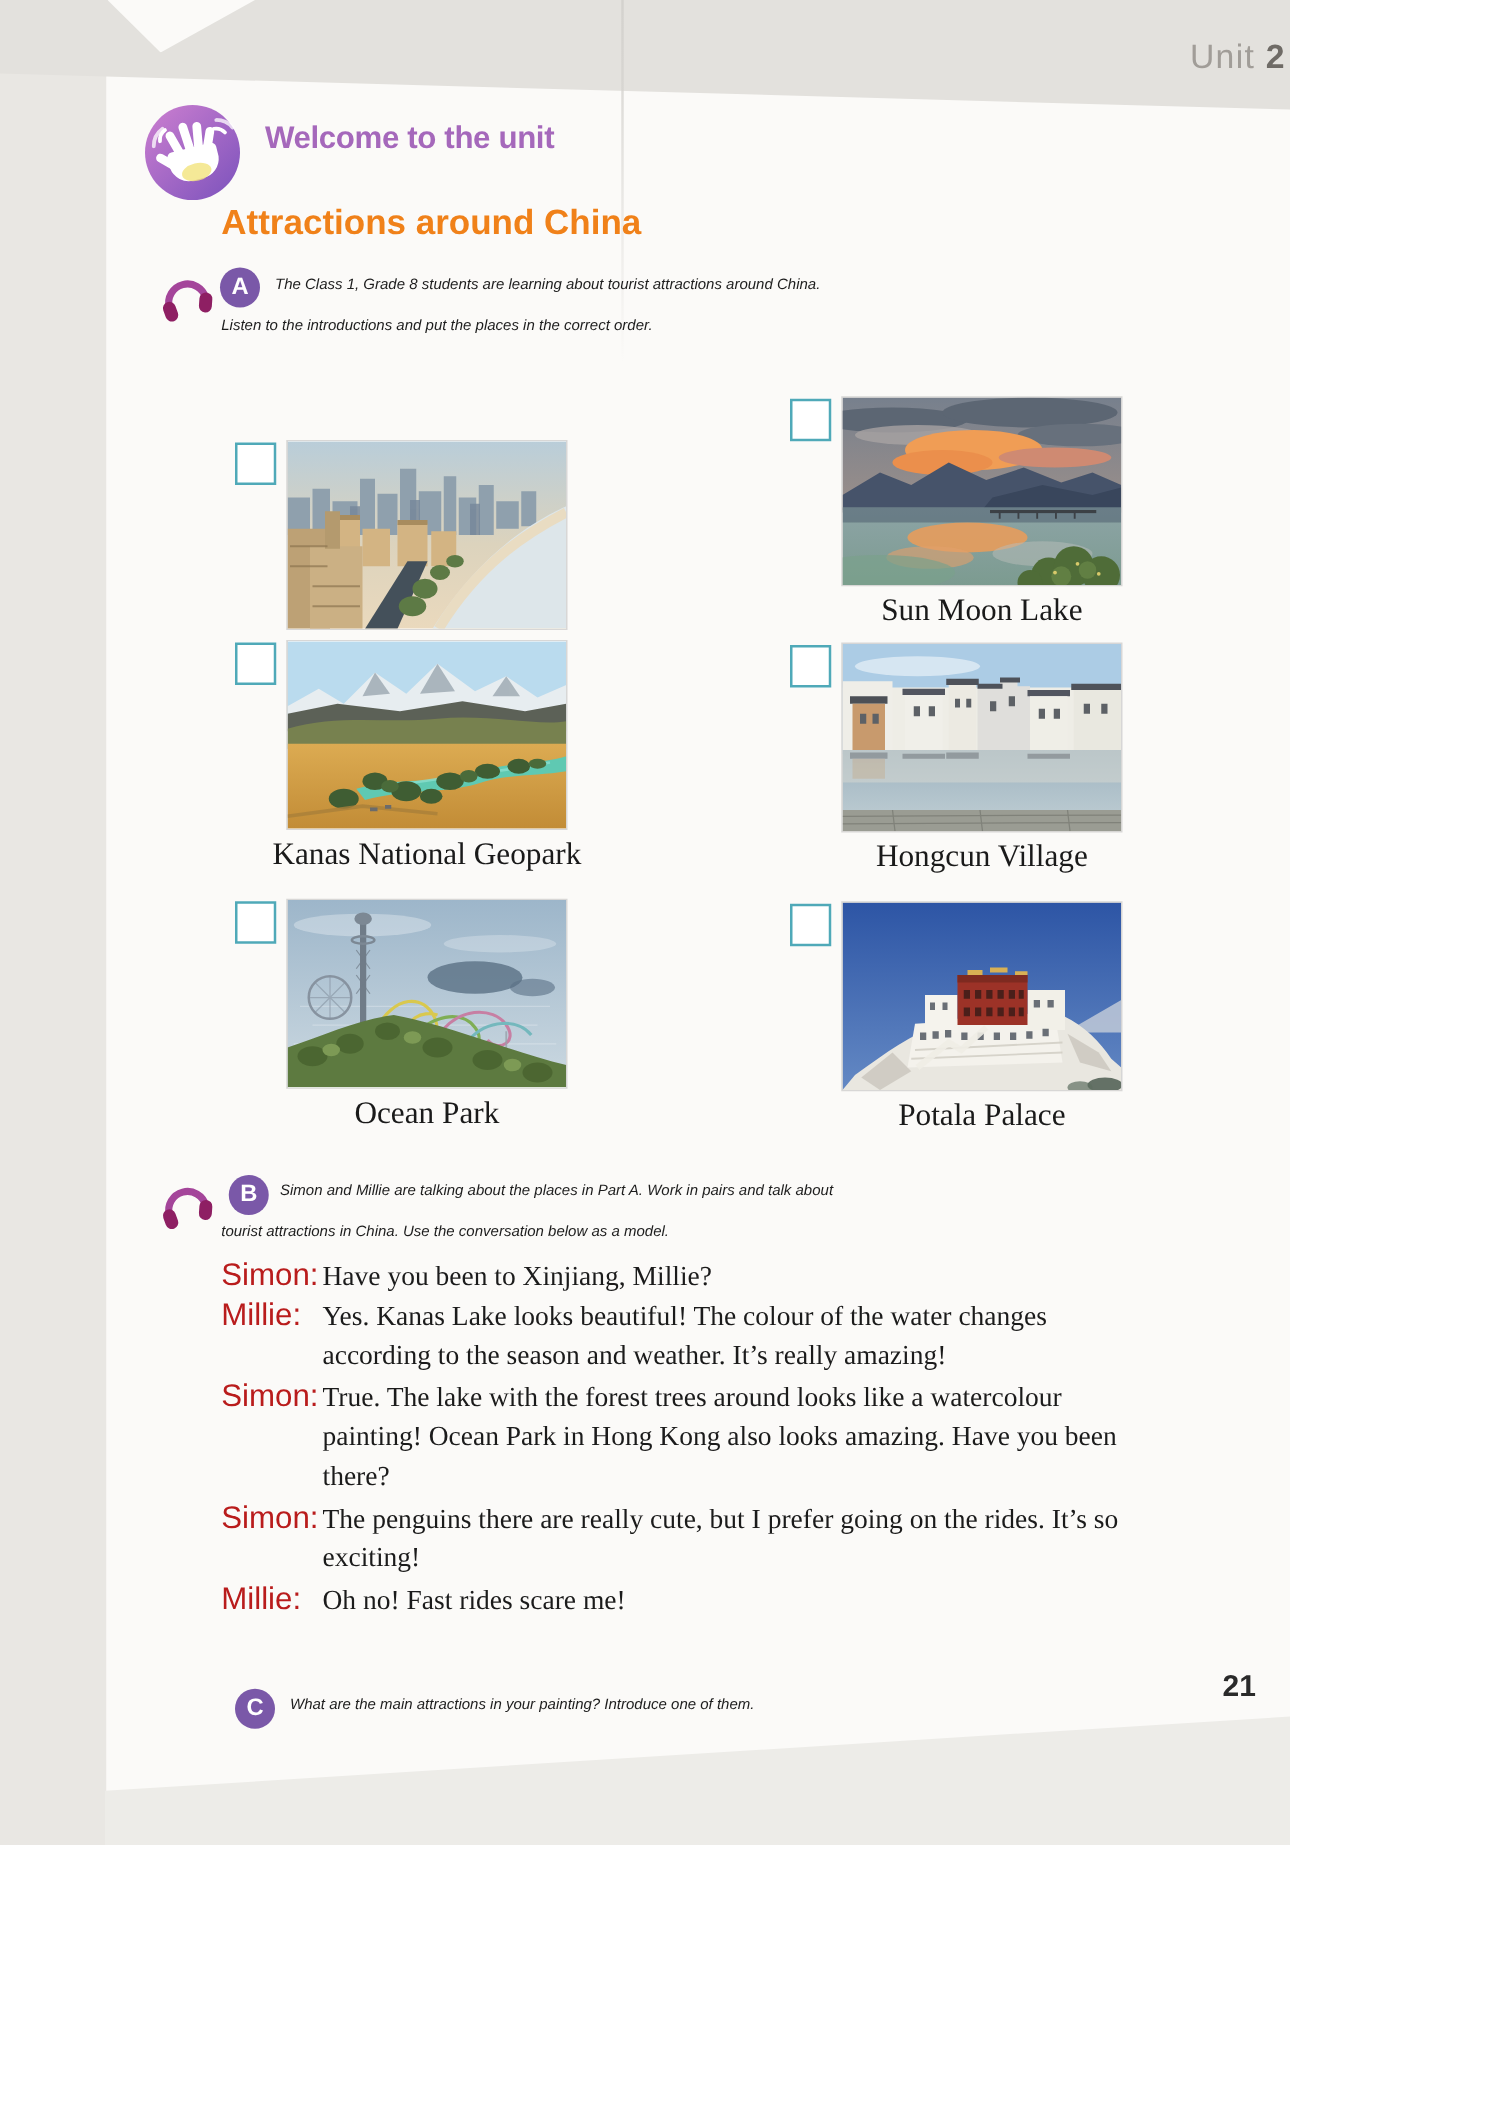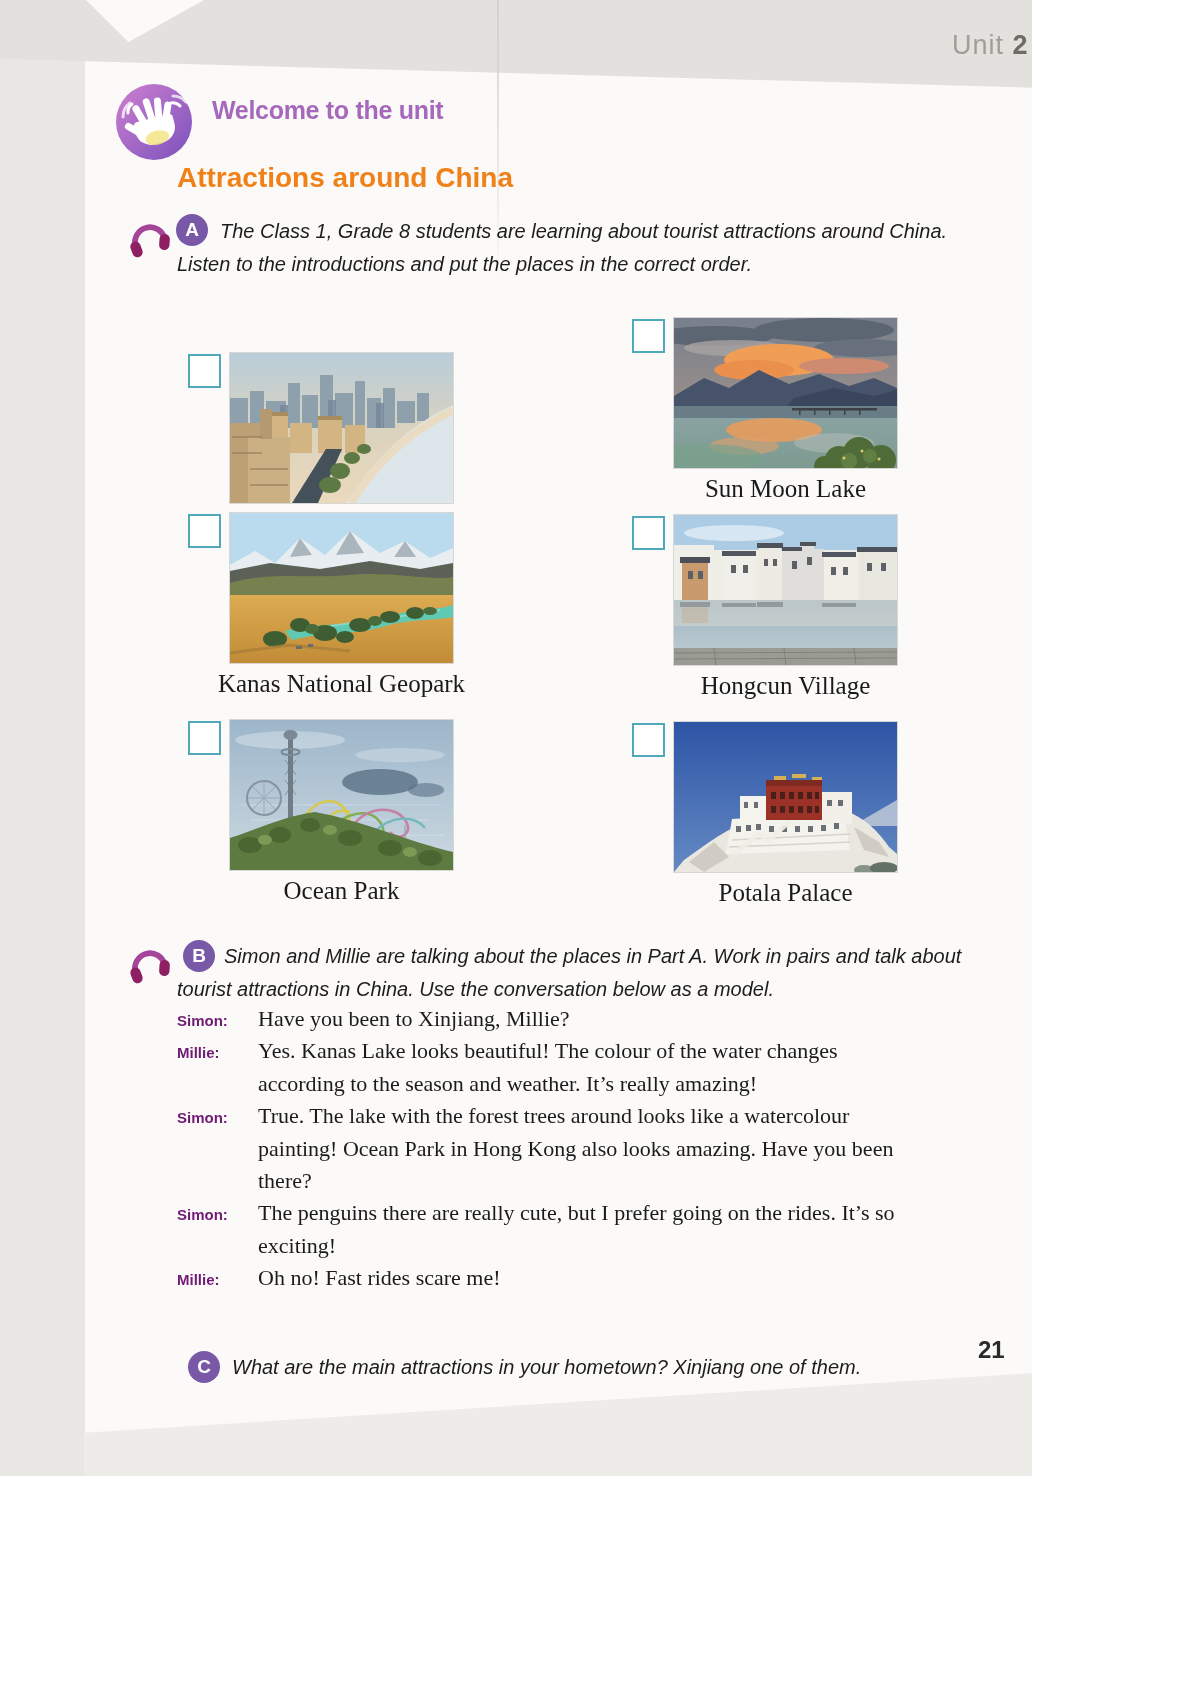--- a/index.html
+++ b/index.html
@@ -29,21 +29,21 @@
 
   
   .hp{width:46px;height:44px;transform:rotate(-8deg);}
   .hp-a{left:126px;top:213px;}
   .hp-b{left:126px;top:939px;}
   .badge{width:32px;height:32px;border-radius:50%;background:#7a58a8;color:#fff;
          font-weight:bold;font-size:19px;display:flex;align-items:center;justify-content:center;}
   .badge-a{left:176px;top:214px;}
   .badge-b{left:183px;top:940px;}
   .badge-c{left:188px;top:1351px;}
-  .instr{font-style:italic;font-size:20px;color:#1d1d1d;white-space:nowrap;}
+  .instr{font-style:italic;font-size:12px;color:#1d1d1d;white-space:nowrap;}
   .a-l1{left:220px;top:220px;}
   .a-l2{left:177px;top:253px;}
   .b-l1{left:224px;top:945px;}
   .b-l2{left:177px;top:978px;}
   .c-l1{left:232px;top:1356px;}
 
   
   .cell{position:absolute;width:290px;height:192px;}
   .checkbox{position:absolute;left:0;top:1px;width:29px;height:30px;background:#ffffff;
             border:2.5px solid #4fa9b8;box-sizing:content-box;}
@@ -51,21 +51,21 @@
          box-shadow:0 0 0 1px rgba(110,110,110,.25);}
   .photo svg{display:block;width:100%;height:100%;}
   .caption{position:absolute;left:22px;top:157px;width:263px;text-align:center;
            font-family:"Liberation Serif",serif;font-size:25px;color:#1a1a1a;}
 
   
   .dialogue{left:177px;top:1006px;}
   .dlg-line{height:32.4px;white-space:nowrap;font-family:"Liberation Serif",serif;
             font-size:22px;color:#1b1b1b;}
   .dlg-speaker{display:inline-block;width:81px;font-family:"Liberation Sans",sans-serif;
-               font-weight:bold;font-size:15px;color:#701a75;}
+               font-weight:normal;font-size:25px;color:#b91c1c;}
   .page-num{left:978px;top:1336px;font-size:24px;font-weight:bold;color:#2a2a2a;}
 </style>
 </head>
 <body>
 
 <div id="canvas">
 
   <div class="abs page-sheet"></div>
   <div class="abs margin-left"></div>
   <div class="abs band-top"></div>
@@ -498,17 +498,17 @@
     <div class="dlg-line"><span class="dlg-speaker"></span><span class="dlg-text">according to the season and weather. It’s really amazing!</span></div>
     <div class="dlg-line"><span class="dlg-speaker">Simon:</span><span class="dlg-text">True. The lake with the forest trees around looks like a watercolour</span></div>
     <div class="dlg-line"><span class="dlg-speaker"></span><span class="dlg-text">painting! Ocean Park in Hong Kong also looks amazing. Have you been</span></div>
     <div class="dlg-line"><span class="dlg-speaker"></span><span class="dlg-text">there?</span></div>
     <div class="dlg-line"><span class="dlg-speaker">Simon:</span><span class="dlg-text">The penguins there are really cute, but I prefer going on the rides. It’s so</span></div>
     <div class="dlg-line"><span class="dlg-speaker"></span><span class="dlg-text">exciting!</span></div>
     <div class="dlg-line"><span class="dlg-speaker">Millie:</span><span class="dlg-text">Oh no! Fast rides scare me!</span></div>
   </div>
 
   <div class="abs badge badge-c">C</div>
-  <div class="abs instr c-l1">What are the main attractions in your hometown? Xinjiang one of them.</div>
+  <div class="abs instr c-l1">What are the main attractions in your painting? Introduce one of them.</div>
 
   <div class="abs page-num">21</div>
 
 </div>
 
 </body></html>

